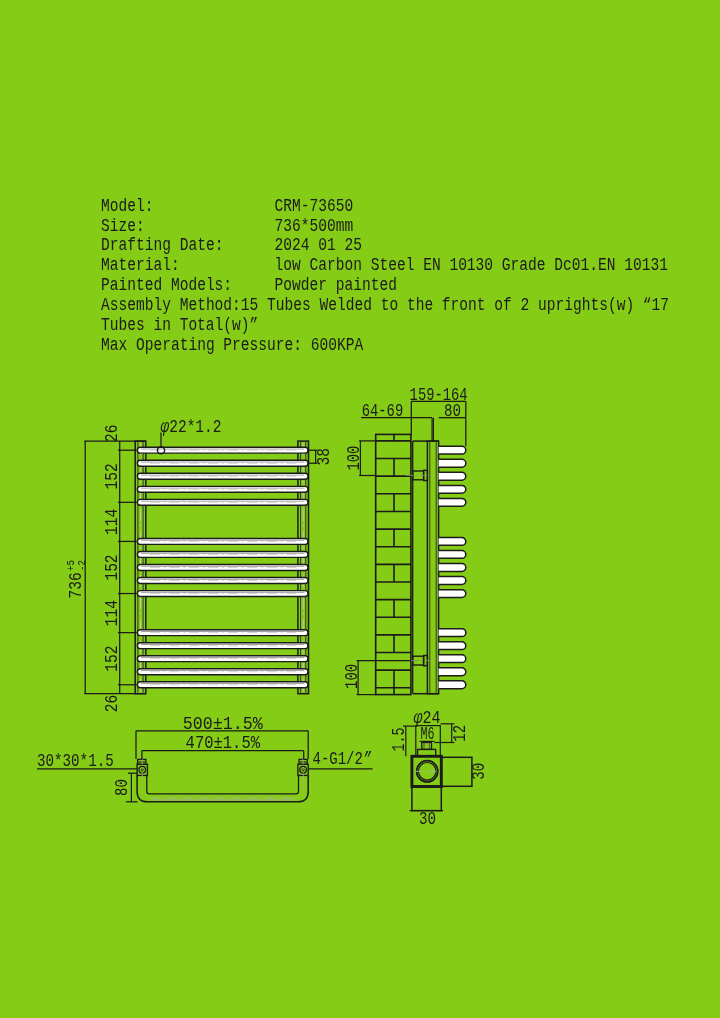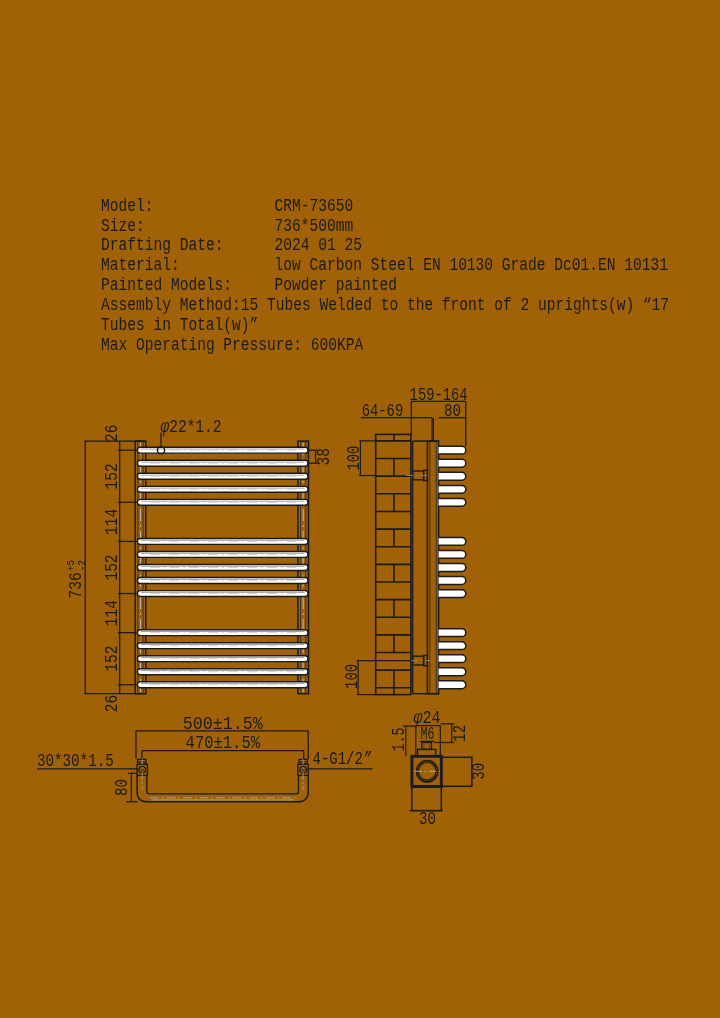--- a/index.html
+++ b/index.html
@@ -1,16 +1,16 @@
 <!DOCTYPE html>
 <html><head>
 <meta charset="utf-8">
 <style>
 html,body{margin:0;padding:0;background:#ffffff;}
-#page{width:720px;height:1018px;position:relative;background:#a16207;overflow:hidden;}
+#page{width:720px;height:1018px;position:relative;background:#84cc16;overflow:hidden;}
 text{font-family:"Liberation Mono", monospace;fill:#1b1b1b;}
 .t18{font-size:18.6px;}
 </style>
 </head>
 <body>
 <div id="page">
 <svg width="720" height="1018" viewBox="0 0 720 1018">
 
 <g>
 <text x="101" y="210.6" class="t18" textLength="52.4" lengthAdjust="spacingAndGlyphs">Model:</text>

